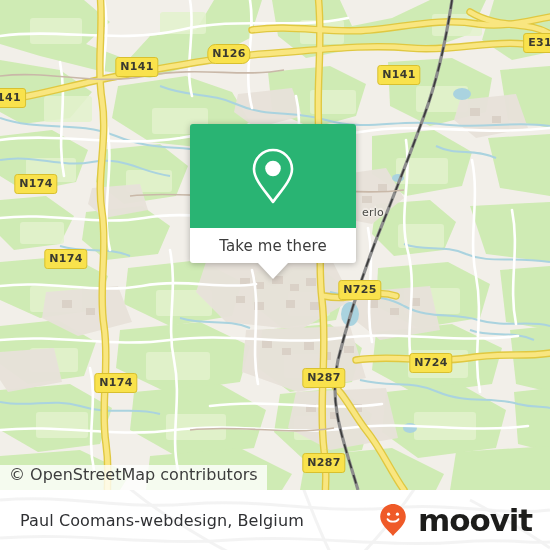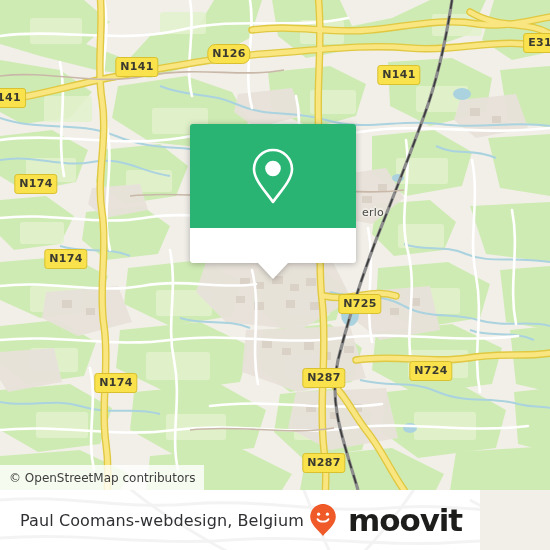--- a/index.html
+++ b/index.html
@@ -107,36 +107,35 @@
     border-top: 16px solid #ffffff;
   }
 
   
   #attribution {
     position: absolute;
     left: 0;
     top: 465px;
     height: 25px;
     display: flex;
-    align-items: center;
     padding: 0 9px 0 9px;
     background: rgba(255,255,255,.78);
     font-family: "DejaVu Sans", sans-serif;
-    font-size: 12px;
+    font-size: 16px;
     color: #3d3d3d;
     white-space: nowrap;
     box-sizing: border-box;
   }
 
   
   #footer {
     position: absolute;
     left: 0;
     top: 490px;
-    width: 480px;
+    width: 550px;
     height: 60px;
     background: #ffffff;
     overflow: hidden;
   }
   #footer-ghost {
     position: absolute;
     left: 0; top: 0;
     width: 550px; height: 60px;
     opacity: .10;
   }
@@ -376,39 +375,40 @@
     </svg>
 
     <div id="shield-layer">
         <div class="shield" style="left: 9px; top: 98px;">141</div>
         <div class="shield" style="left: 137px; top: 67px;">N141</div>
         <div class="shield" style="left: 229px; top: 54px; border-radius: 8px;">N126</div>
         <div class="shield" style="left: 399px; top: 75px;">N141</div>
         <div class="shield" style="left: 540px; top: 43px;">E31</div>
         <div class="shield" style="left: 36px; top: 184px;">N174</div>
         <div class="shield" style="left: 66px; top: 259px;">N174</div>
-        <div class="shield" style="left: 360px; top: 304px;">N725</div>
+        <div class="shield" style="left: 360px; top: 290px;">N725</div>
         <div class="shield" style="left: 116px; top: 383px;">N174</div>
         <div class="shield" style="left: 324px; top: 378px;">N287</div>
-        <div class="shield" style="left: 431px; top: 363px; margin-top: 8px;">N724</div>
+        <div class="shield" style="left: 431px; top: 363px;">N724</div>
         <div class="shield" style="left: 324px; top: 463px;">N287</div>
       </div>
 
     <div id="place-layer">
         <div class="place-label" style="left: 373px; top: 212px;">erlo</div>
       </div>
 
     <div id="popup">
       <div id="popup-head" style="background: rgb(41, 180, 115);">
         <svg width="48" height="58" viewBox="0 0 48 58">
           <path d="M24,3 C13.5,3 5,11.5 5,22 C5,33 17,45 24,55 C31,45 43,33 43,22 C43,11.5 34.5,3 24,3 Z" fill="none" stroke="#ffffff" stroke-width="2.6" stroke-linejoin="round"></path>
           <circle cx="24" cy="21.5" r="7.8" fill="#ffffff"></circle>
         </svg>
       </div>
       <div id="popup-body">
+        <span id="popup-label">Take me there</span>
         <div id="popup-tail"></div>
       </div>
     </div>
 
     <div id="attribution">
       <span>© OpenStreetMap contributors</span>
     </div>
   </div>
 
   <div id="footer">

